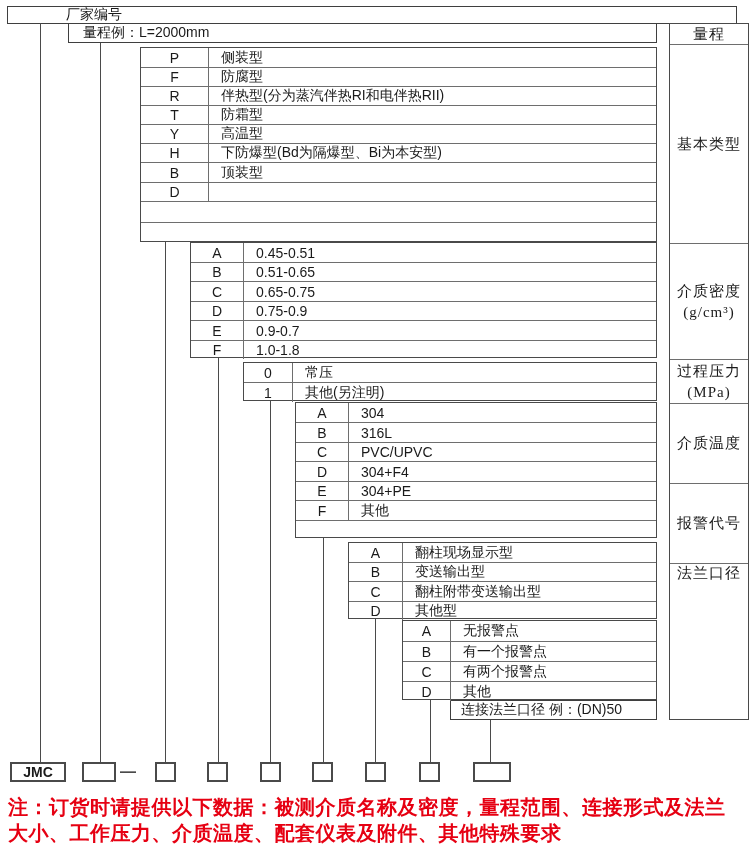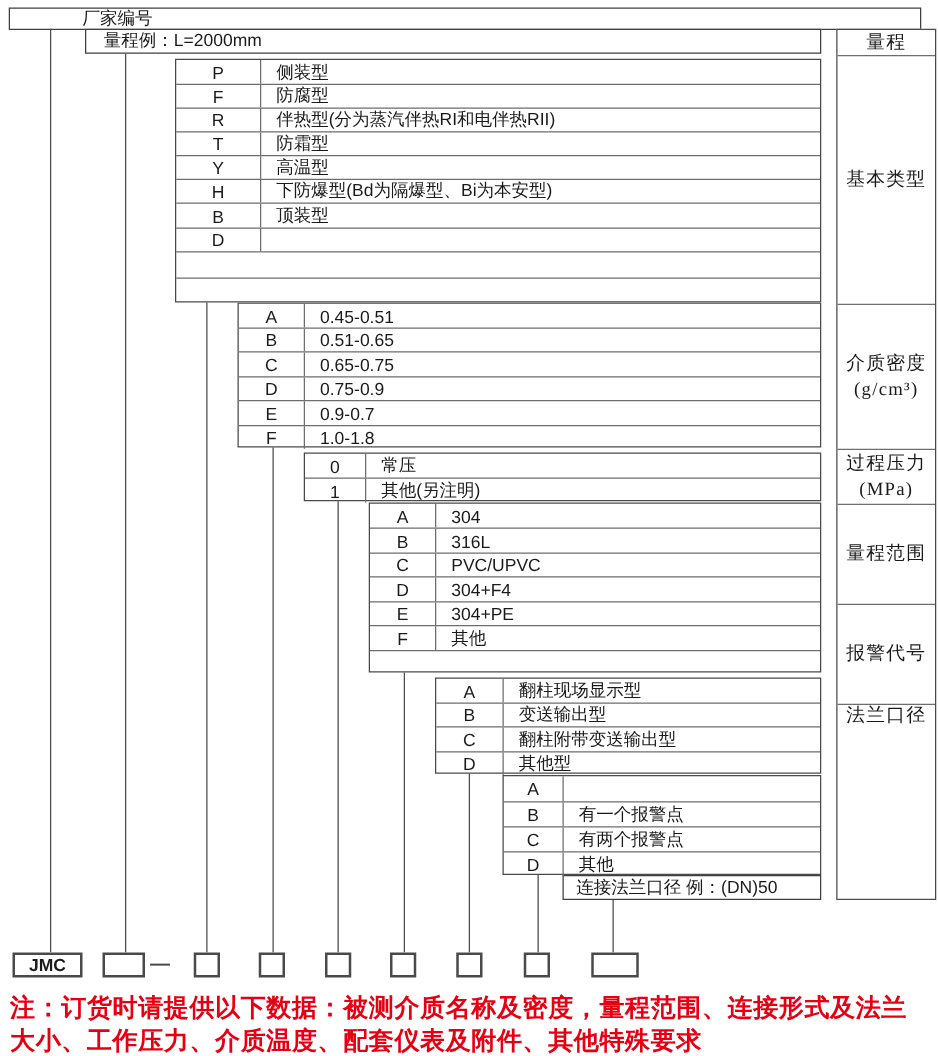--- a/index.html
+++ b/index.html
@@ -54,21 +54,21 @@
       </div>
       <div class="side-cell bt" style="height: 116px;">
         <div>介质密度</div>
         <div>(g/cm³)</div>
       </div>
       <div class="side-cell bt" style="height: 44px;">
         <div>过程压力</div>
         <div>(MPa)</div>
       </div>
       <div class="side-cell bt" style="height: 80px;">
-        <div>量程范围</div>
+        <div>介质温度</div>
       </div>
       <div class="side-cell bt" style="height: 80px;">
         <div>报警代号</div>
       </div>
       <div class="side-cell bt" style="height: 20px;">
         <div>法兰口径</div>
       </div>
     </div>
     <div class="block" style="left: 140px; top: 47px; width: 517px; height: 195px;">
       <div class="row" style="height: 19px;">
@@ -182,20 +182,21 @@
         <div class="desc">翻柱附带变送输出型</div>
       </div>
       <div class="row bt" style="height: 19px;">
         <div class="code" style="width: 54px;">D</div>
         <div class="desc">其他型</div>
       </div>
     </div>
     <div class="block" style="left: 402px; top: 620px; width: 255px; height: 80px;">
       <div class="row" style="height: 20px;">
         <div class="code" style="width: 48px;">A</div>
+        <div class="desc">无报警点</div>
       </div>
       <div class="row bt" style="height: 20px;">
         <div class="code" style="width: 48px;">B</div>
         <div class="desc">有一个报警点</div>
       </div>
       <div class="row bt" style="height: 20px;">
         <div class="code" style="width: 48px;">C</div>
         <div class="desc">有两个报警点</div>
       </div>
       <div class="row bt" style="height: 20px;">

